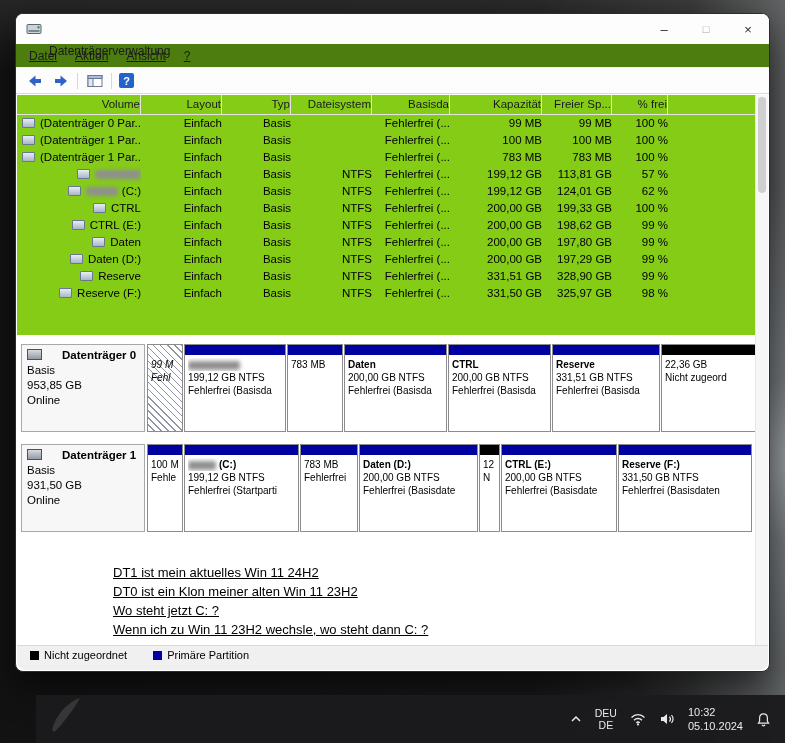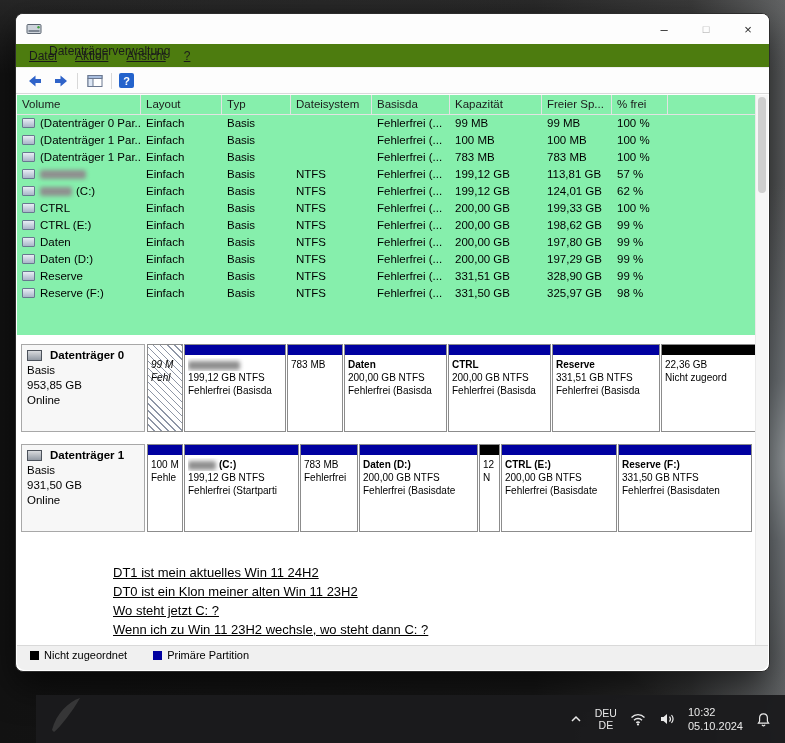--- a/index.html
+++ b/index.html
@@ -34,38 +34,38 @@
     height:27px; display:flex; align-items:center; gap:7px; padding-left:9px;
     background:#fdfdfd; border-top:1px solid #efefef; border-bottom:1px solid #d9d9d9;
   }
   .tico { width:19px; height:19px; display:flex; align-items:center; justify-content:center; }
   .tsep { width:1px; height:16px; background:#d8d8d8; }
   .help-ico {
     width:15px; height:15px; border-radius:2px; background:#2463cc; color:#fff;
     font-size:11px; font-weight:bold; display:flex; align-items:center; justify-content:center;
   }
   
-  .table-pane { position:absolute; left:1px; right:14px; top:81px; height:268px; background:#86efac; border-bottom:1px solid #d9d9d9; }
+  .table-pane { position:absolute; left:1px; right:14px; top:81px; height:268px; background:#84cc16; border-bottom:1px solid #d9d9d9;text-align:right; }
   .thead { display:flex; height:20px; border-bottom:1px solid #e3e3e3; }
   .th { font-size:11.5px; line-height:19px; padding-left:5px; border-right:1px solid #e3e3e3; color:#1b1b1b; overflow:hidden; white-space:nowrap; }
   .th.fill { flex:1; border-right:none; }
   .trow { display:flex; height:17px; align-items:center; }
   .td { font-size:11.5px; line-height:17px; padding-left:5px; overflow:hidden; white-space:nowrap; color:#000; }
   .c1{width:124px} .c2{width:81px} .c3{width:69px} .c4{width:81px}
   .c5{width:78px} .c6{width:92px} .c7{width:70px} .c8{width:56px}
   .vicon { display:inline-block; width:13px; height:10px; margin-right:5px; vertical-align:-1px;
            background:linear-gradient(#e8edf4,#a9b6c9); border:1px solid #68788f; border-radius:1px; }
   .blur { display:inline-block; vertical-align:middle; height:9px; border-radius:2px; background:#8f8f8f; filter:blur(2px); }
   .blur.b46{width:46px} .blur.b32{width:32px; margin-right:4px} .blur.b52{width:52px} .blur.b28{width:28px; margin-right:3px}
   
   .graph-pane { position:absolute; left:1px; right:14px; top:321px; height:312px; background:#fff; }
   .drow { position:absolute; left:4px; display:flex; gap:2px; height:88px; }
   .drow.d0 { top:9px; } .drow.d1 { top:109px; }
   .dinfo { width:124px; flex:none; border:1px solid #a8a8a8; background:#f7f7f7; padding:4px 5px; }
-  .dname-row { display:flex; align-items:center; gap:8px; margin-bottom:2px; }
+  .dname-row { display:flex; align-items:flex-start; gap:20px; margin-bottom:2px; }
   .dicon { width:15px; height:11px; background:linear-gradient(#d8dadd,#939aa4); border:1px solid #4c525b; flex:none; }
   .dname { font-weight:bold; font-size:11.5px; white-space:nowrap; overflow:hidden; }
   .dline { font-size:11.5px; line-height:15px; }
   .parts { display:flex; gap:1px; }
   .part { border:1px solid #8c8c8c; background:#fff; position:relative; overflow:hidden; height:88px; }
   .phead { height:10px; background:#0000a0; }
   .part.unalloc .phead { background:#000000; }
   .part.hatched { background:repeating-linear-gradient(45deg,#ffffff 0 4px,#8e96a6 4px 5px);font-style:italic; }
   .part.hatched .phead { background:transparent; }
   .pbody { padding:3px 3px 0; }

